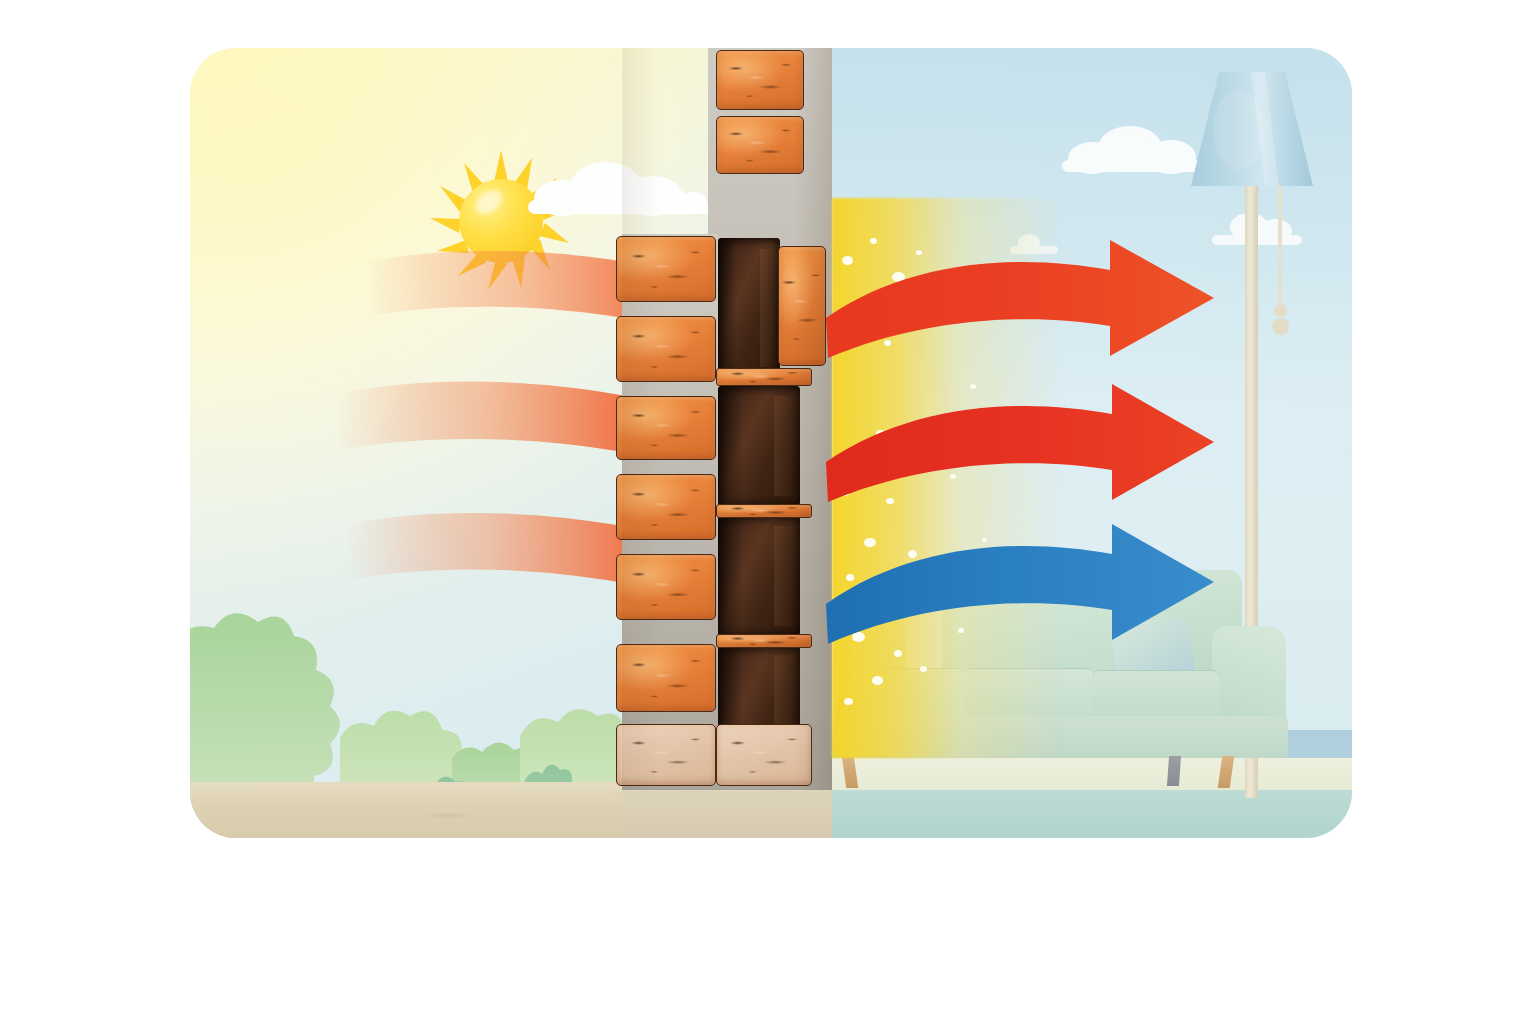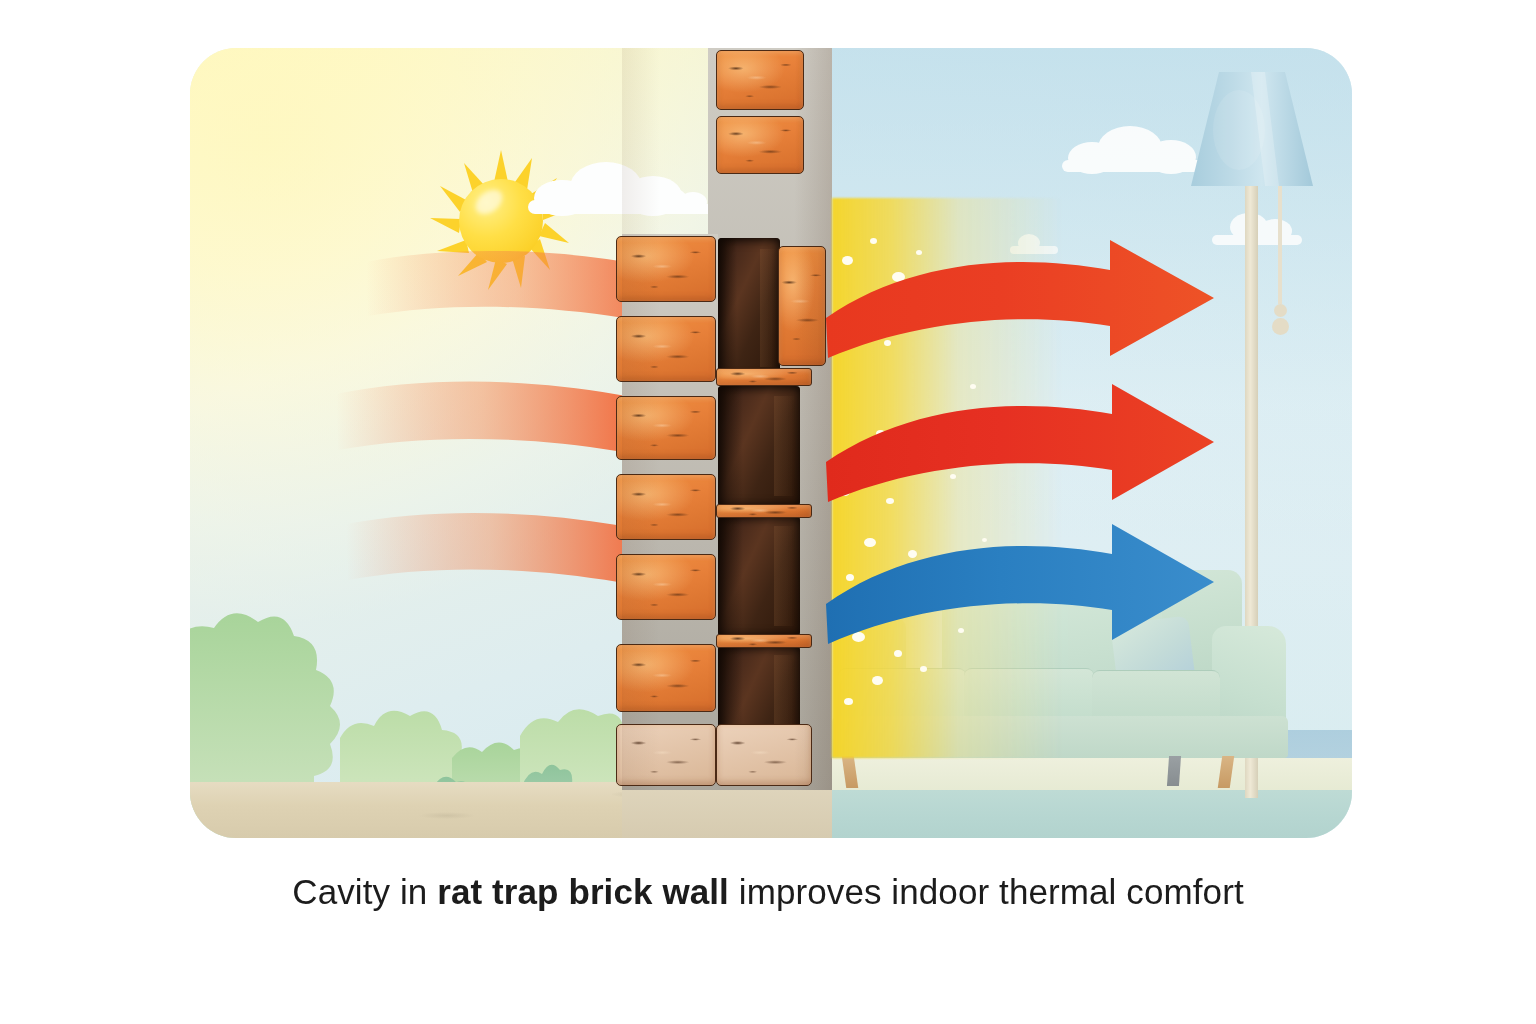--- a/index.html
+++ b/index.html
@@ -416,17 +416,14 @@
         <stop offset="0%" stop-color="#1f6fb2"></stop>
             <stop offset="45%" stop-color="#2a7fc1"></stop>
         <stop offset="100%" stop-color="#3a8dcc"></stop>
       </linearGradient>
         </defs>
       <path fill="url(#ao3)" d="M4,88 C92,26 202,22 290,38 L290,8 L392,66 L290,124 L290,94 C208,80 100,86 6,128 Z"></path>
     </svg>
 
   </div>
 
-  <div class="caption">
-    <span>Cavity in </span><span class="b">rat trap brick wall</span><span> improves indoor thermal comfort</span>
-  </div>
 
 </div>
 
 </body></html>

